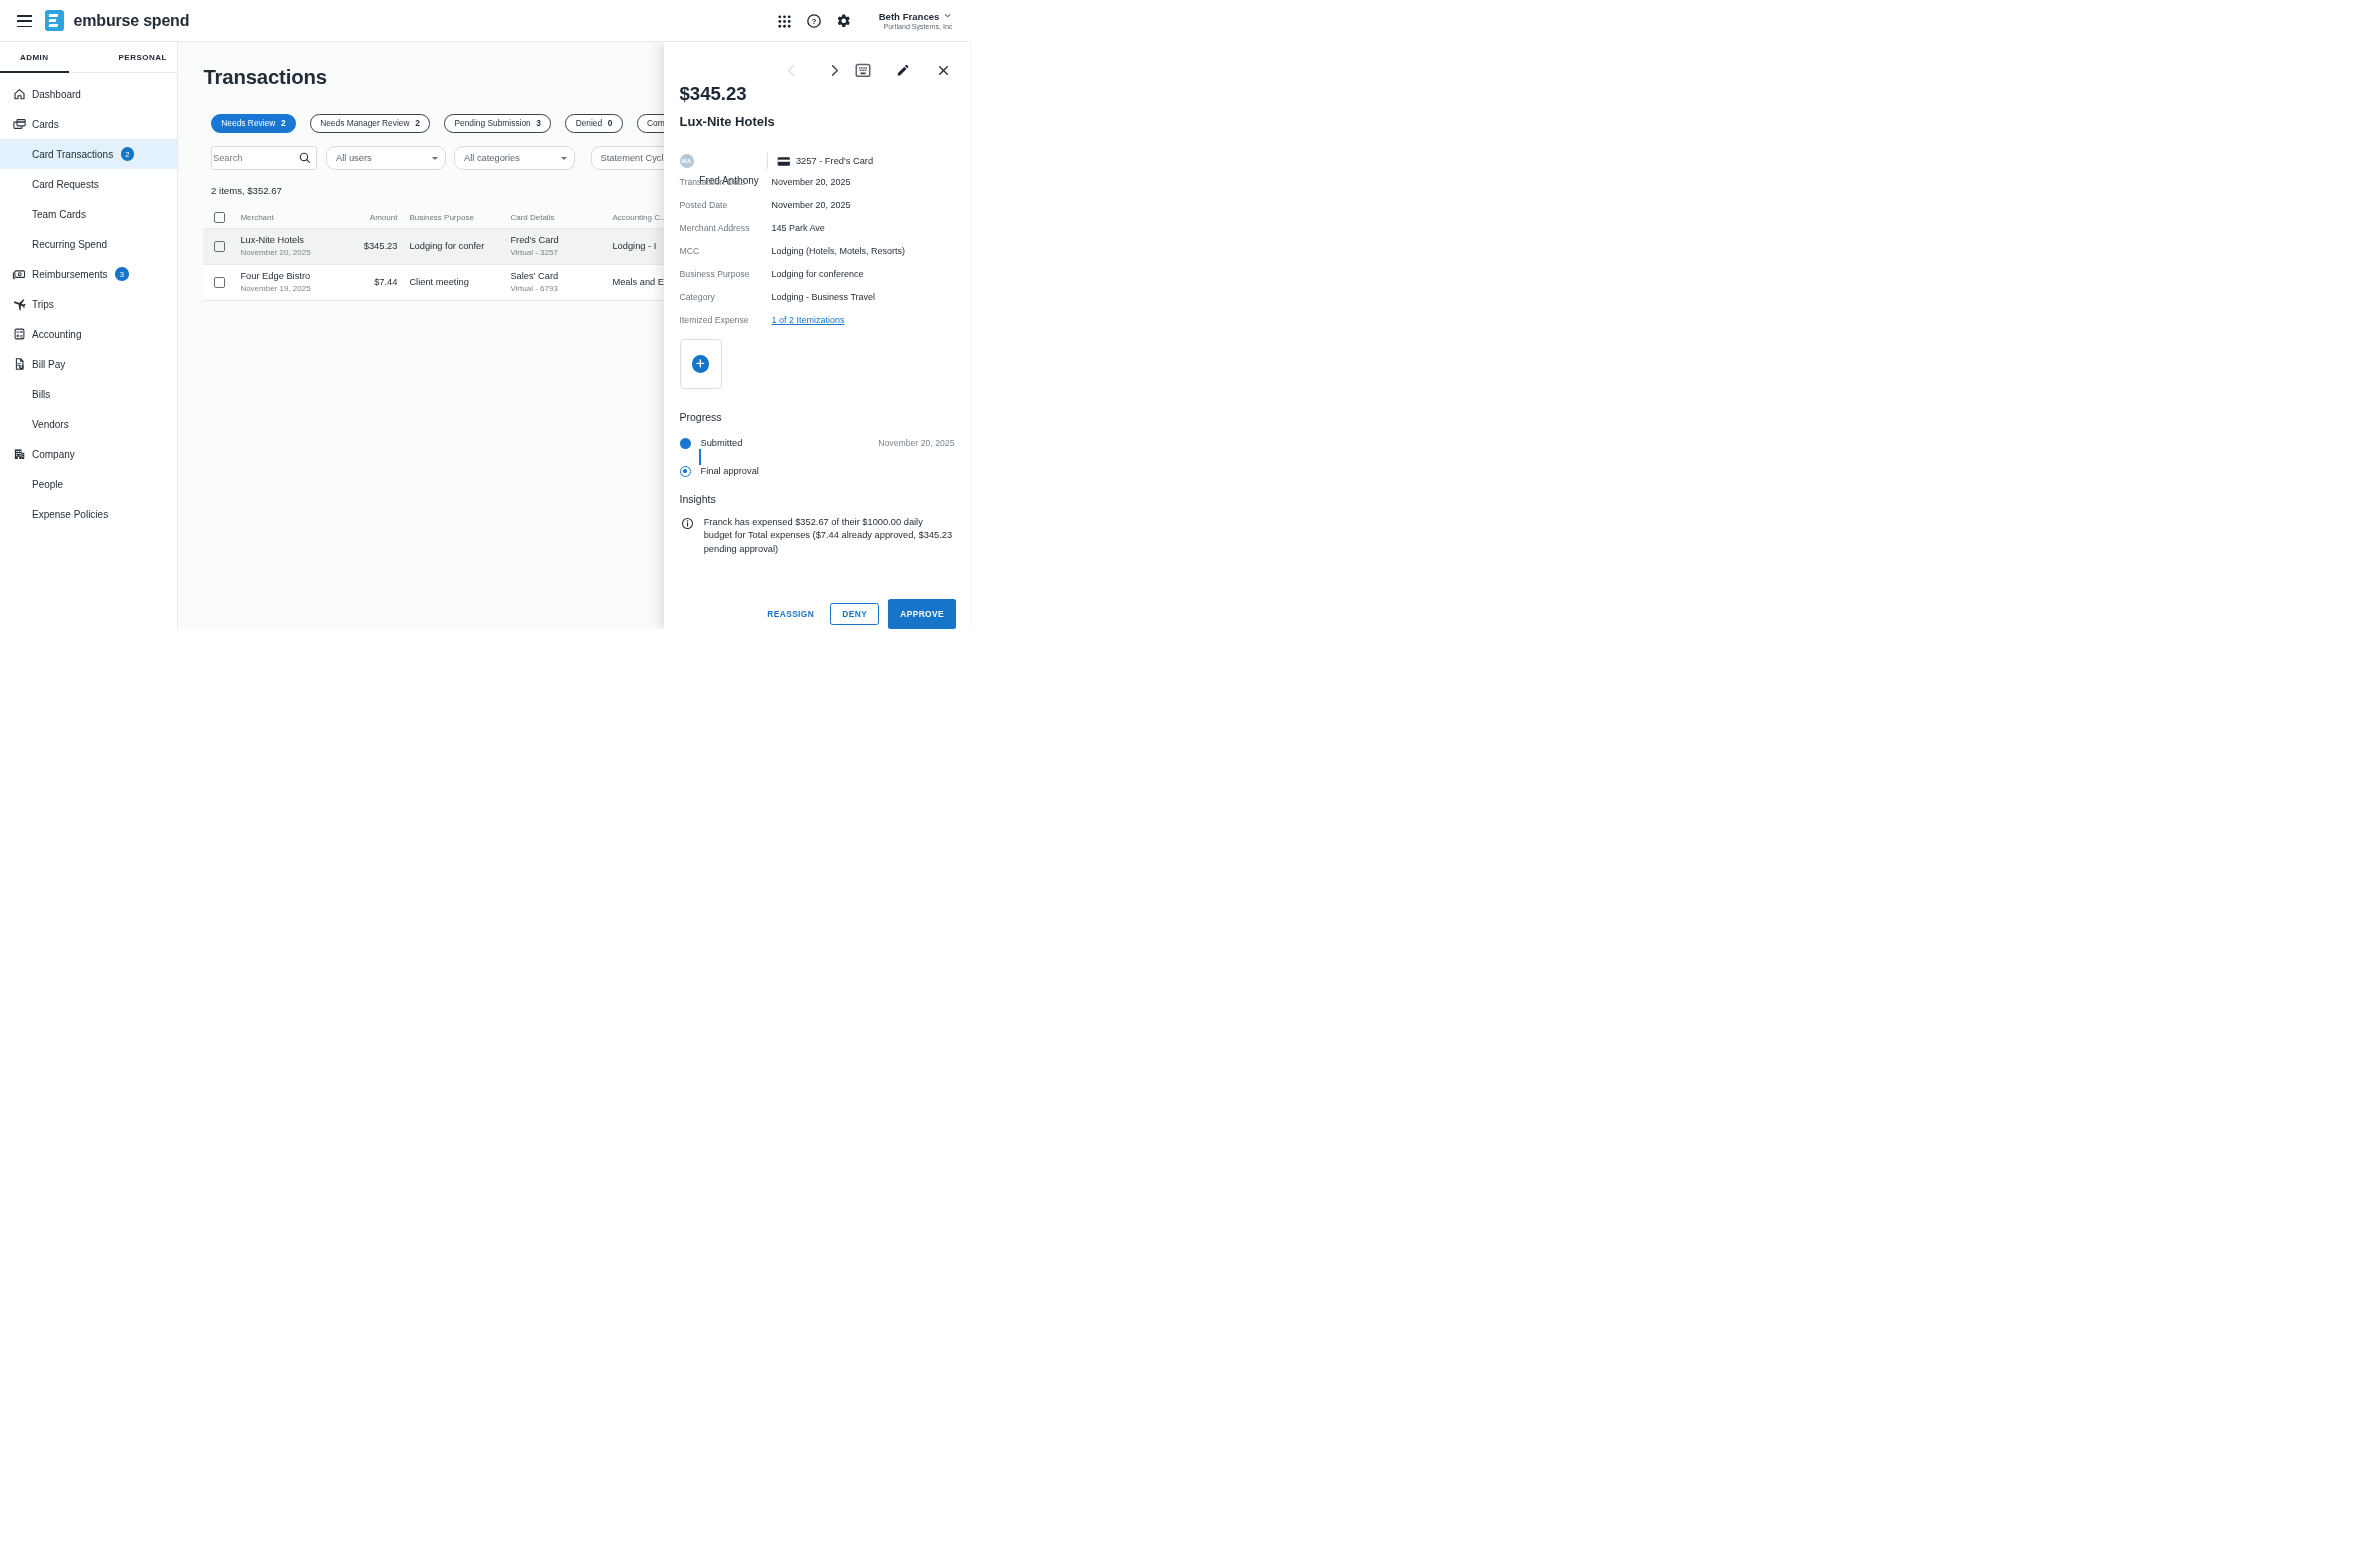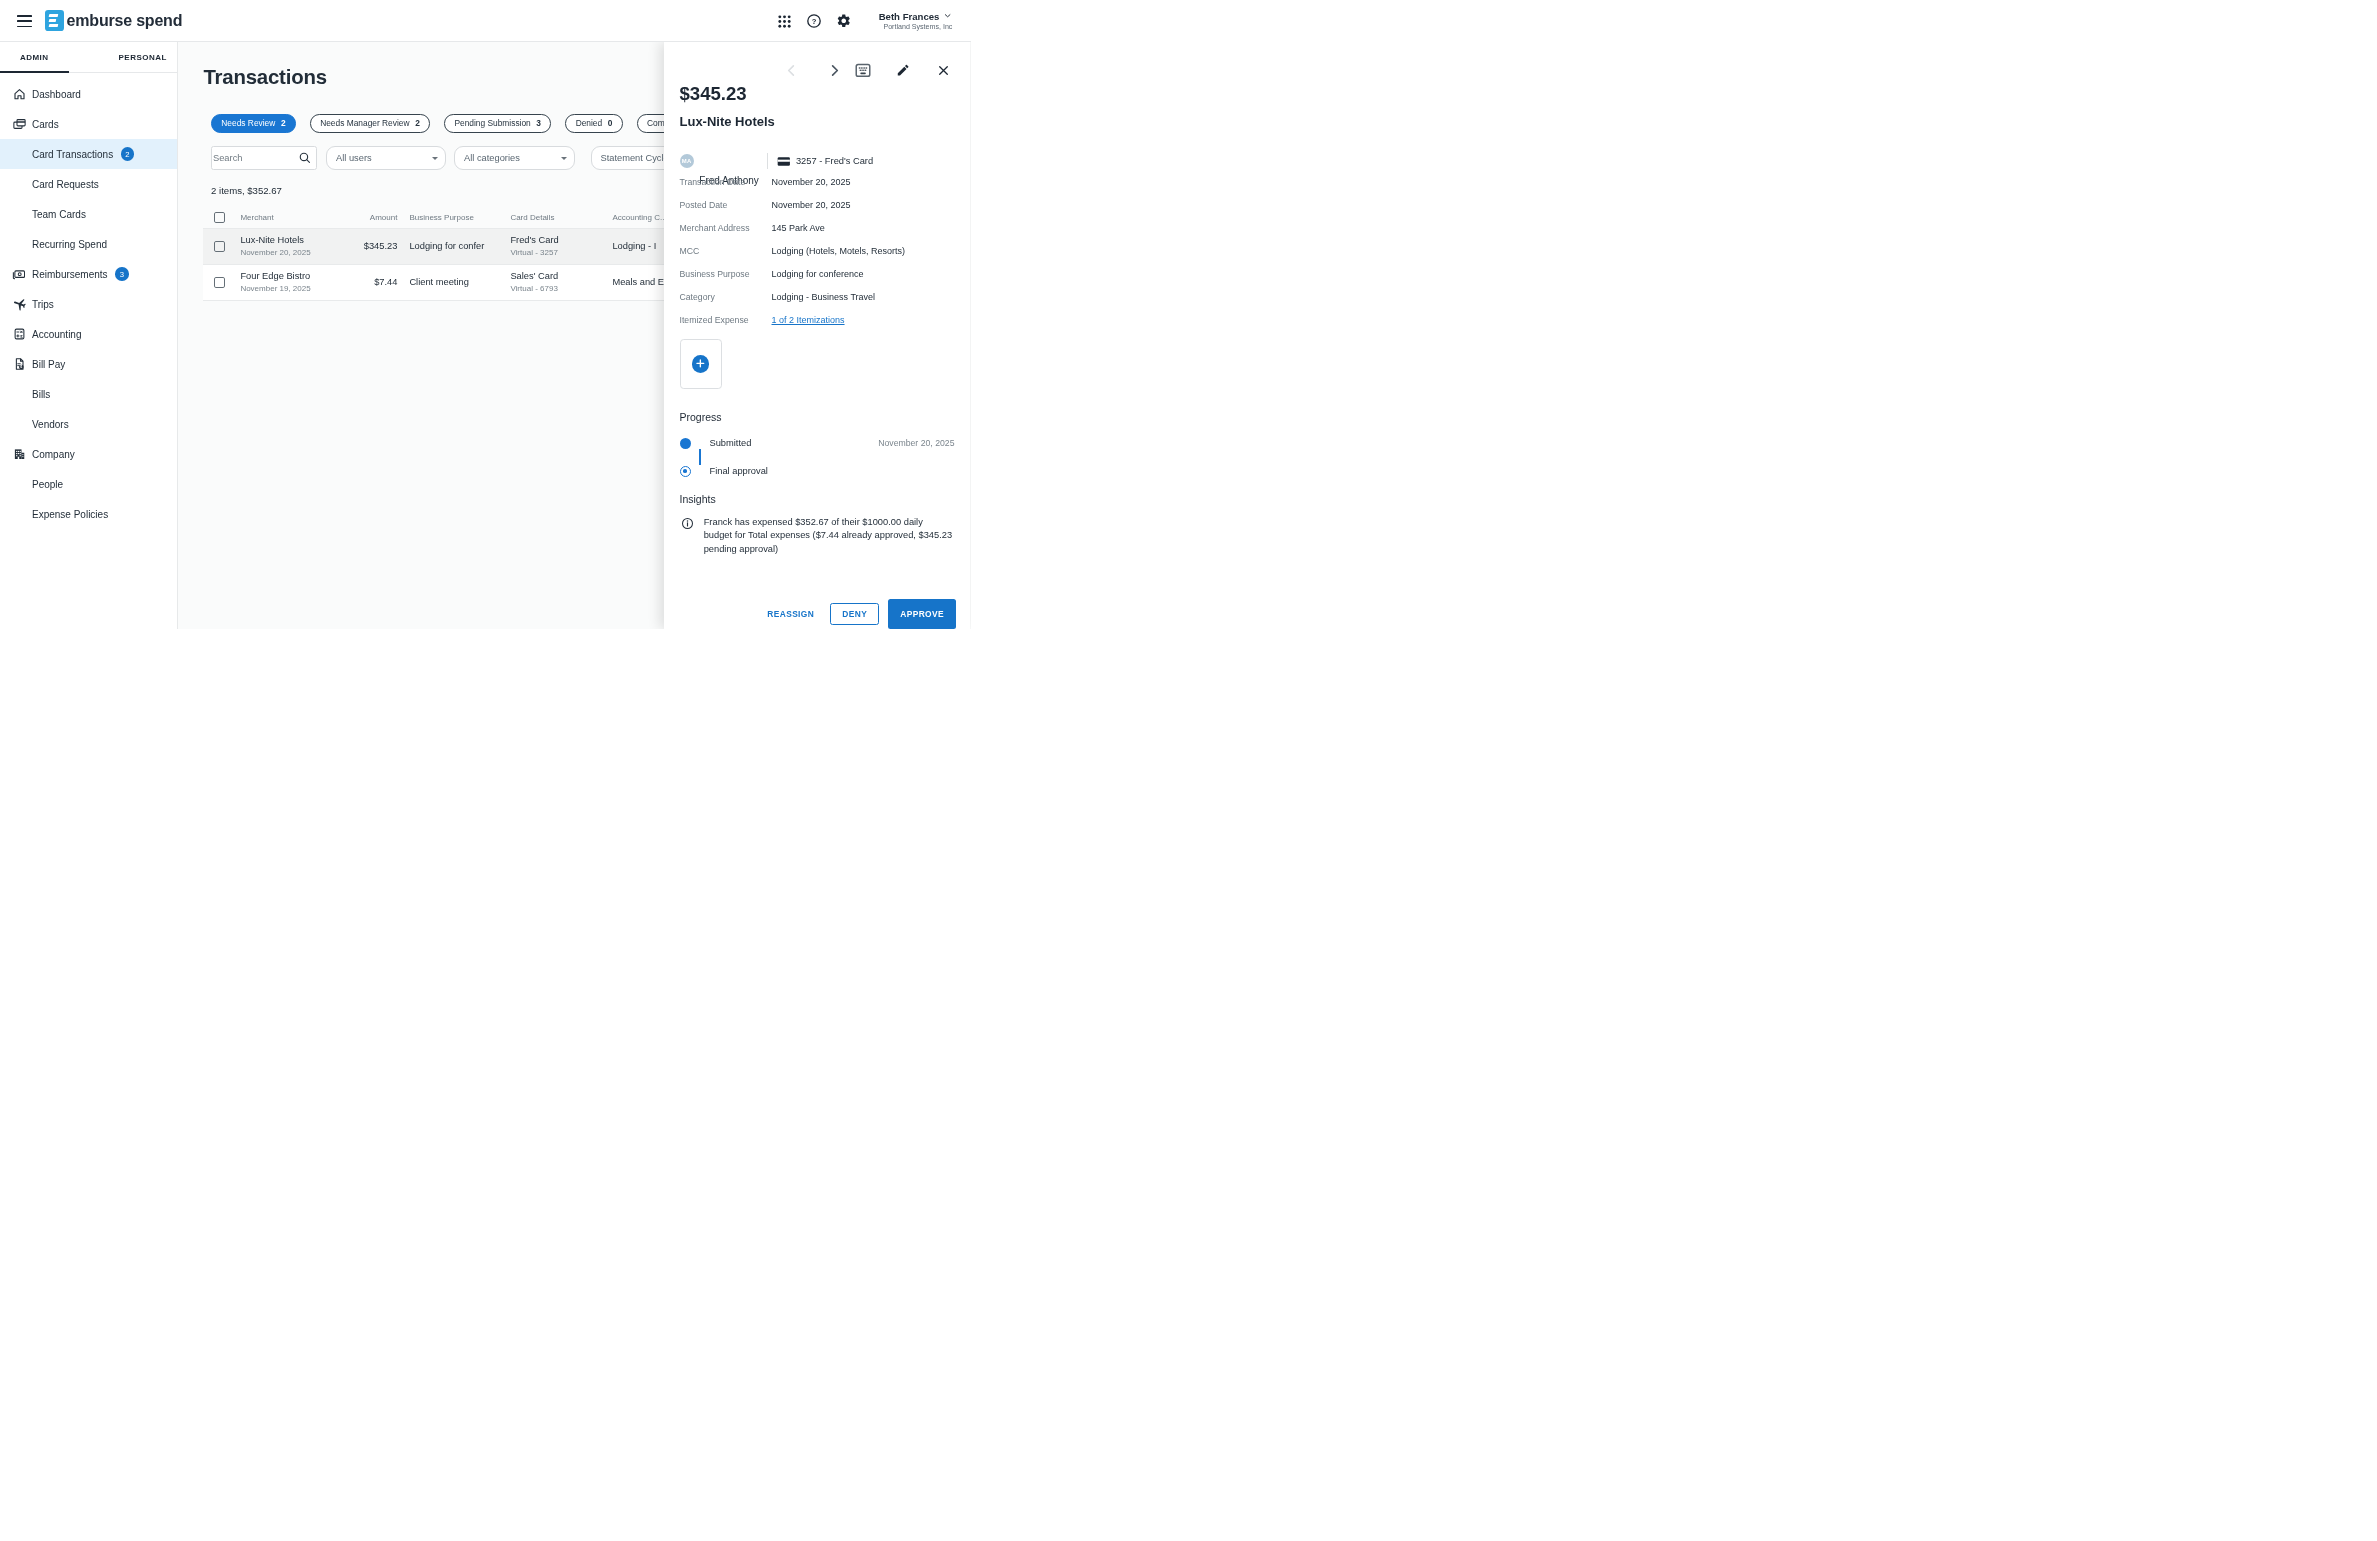--- a/index.html
+++ b/index.html
@@ -3,21 +3,21 @@
 <meta charset="utf-8">
 <style>
   * { margin:0; padding:0; box-sizing:border-box; }
   html,body { width:971px; height:629px; }
   body { font-family:"Liberation Sans", sans-serif; background:#fff; color:#1d2733; overflow:hidden; position:relative; }
 
   
   .header { position:absolute; left:0; top:0; width:971px; height:42px; background:#fff; border-bottom:0.6px solid #e6e8ea; z-index:30; }
   .hamburger { position:absolute; left:17.3px; top:15px; width:15px; height:12.4px; display:flex; flex-direction:column; justify-content:space-between; cursor:pointer; background:none; border:none; }
   .hamburger span { display:block; width:15px; height:1.6px; background:#1d2733; border-radius:0.6px; }
-  .brand { position:absolute; left:45px; top:10px; display:flex; align-items:center; gap:3px; }
+  .brand { position:absolute; left:45px; top:10px; display:flex; align-items:center; gap:10px; }
   .brand-mark { width:18.6px; height:21px; background:#2ea4df; border-radius:3.1px; position:relative; overflow:hidden; }
   .brand-mark i { position:absolute; left:3.7px; height:2.8px; background:#fff; transform:skewX(-14deg); border-radius:0.6px; }
   .brand-mark i:nth-child(1){ top:3.7px;  width:9.3px; }
   .brand-mark i:nth-child(2){ top:9px; width:7.4px; }
   .brand-mark i:nth-child(3){ top:14.2px; width:9.3px; }
   .wordmark { font-size:16px; font-weight:600; letter-spacing:-0.2px; color:#232d39; }
   .hdr-right { position:absolute; right:0; top:0; height:42px; display:flex; align-items:center; }
   .hdr-icon-btn { width:21px; height:21px; border:none; background:none; cursor:pointer; display:flex; align-items:center; justify-content:center; margin-right:8.7px; }
   .user-block { display:flex; flex-direction:column; align-items:flex-end; margin:0 18.6px 0 16px; }
   .user-name-row { display:flex; align-items:center; gap:3.7px; cursor:pointer; }
@@ -89,21 +89,21 @@
   .f-label { width:92px; font-size:8.7px; color:#6e7982; flex:none; }
   .f-value { font-size:9px; color:#242f3a; }
   .f-link { font-size:9px; color:#1674c9; text-decoration:underline; cursor:pointer; }
   .attach-box { position:absolute; left:15.5px; top:297px; width:42px; height:50px; border:0.6px solid #dcdfe2; border-radius:3.7px; background:#fff; display:flex; align-items:center; justify-content:center; }
   .plus-btn { width:17.3px; height:17.3px; border-radius:50%; background:#1674c9; border:none; cursor:pointer; color:#fff; font-size:12.4px; line-height:16px; display:flex; align-items:center; justify-content:center; padding-bottom:1.2px; }
   .sec-h { position:absolute; left:15.5px; font-size:10.5px; font-weight:400; color:#1d2733; }
   .tl-row { position:absolute; left:15.5px; right:15.5px; height:12.4px; display:flex; align-items:center; }
   .tl-dot { width:11px; height:11px; border-radius:50%; background:#1976d2; flex:none; }
   .tl-ring { width:11px; height:11px; border-radius:50%; border:1.9px solid #1976d2; background:#fff; flex:none; display:flex; align-items:center; justify-content:center; }
   .tl-ring i { width:3.7px; height:3.7px; border-radius:50%; background:#1976d2; }
-  .tl-label { font-size:9.3px; color:#242f3a; margin-left:19px; }
+  .tl-label { font-size:9.3px; color:#242f3a; margin-left:10px; }
   .tl-date { margin-left:auto; font-size:8.7px; color:#7b858d; }
   .tl-line { position:absolute; left:35px; width:1.9px; background:#1976d2; }
   .insight { position:absolute; left:16.7px; right:15.5px; top:474px; display:flex; }
   .insight-ic { flex:none; margin-top:1.2px; }
   .insight-text { margin-left:10px; width:250px; font-size:9.3px; line-height:13.3px; color:#242f3a; }
   .actions { position:absolute; right:13.6px; top:557px; display:flex; align-items:center; }
   .btn { font-family:"Liberation Sans",sans-serif; font-size:8.4px; font-weight:700; letter-spacing:0.4px; cursor:pointer; border-radius:2.5px; }
   .btn-text { color:#1674c9; background:none; border:none; padding:6.2px 7.4px; }
   .btn-outline { color:#1674c9; background:#fff; border:0.6px solid #1674c9; height:22px; padding:0 11px; margin-left:8.7px; }
   .btn-fill { color:#fff; background:#1674c9; border:none; height:30px; padding:0 12.4px; margin-left:8.7px; }

